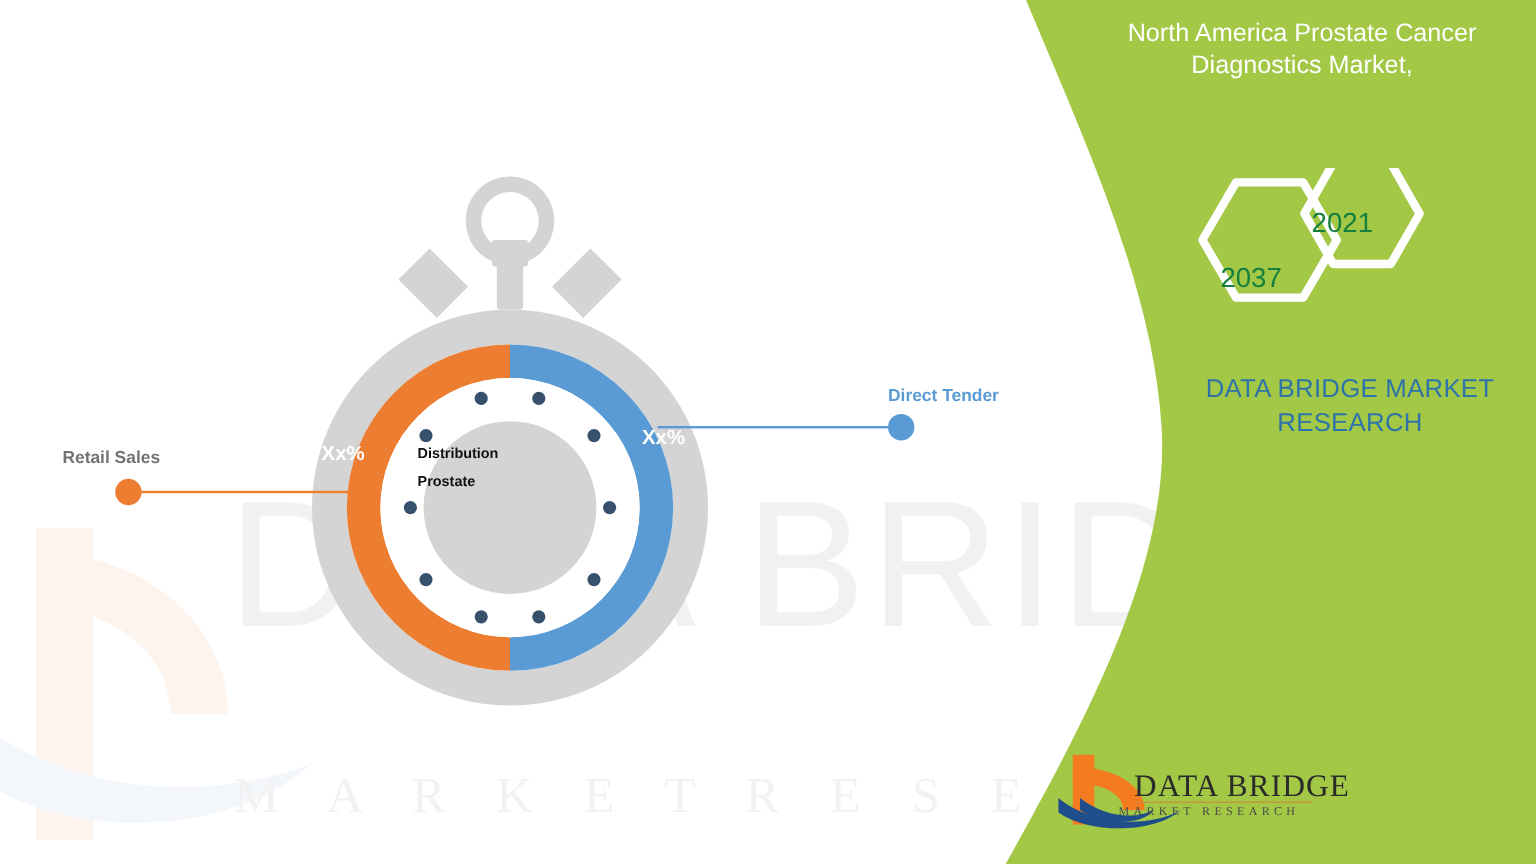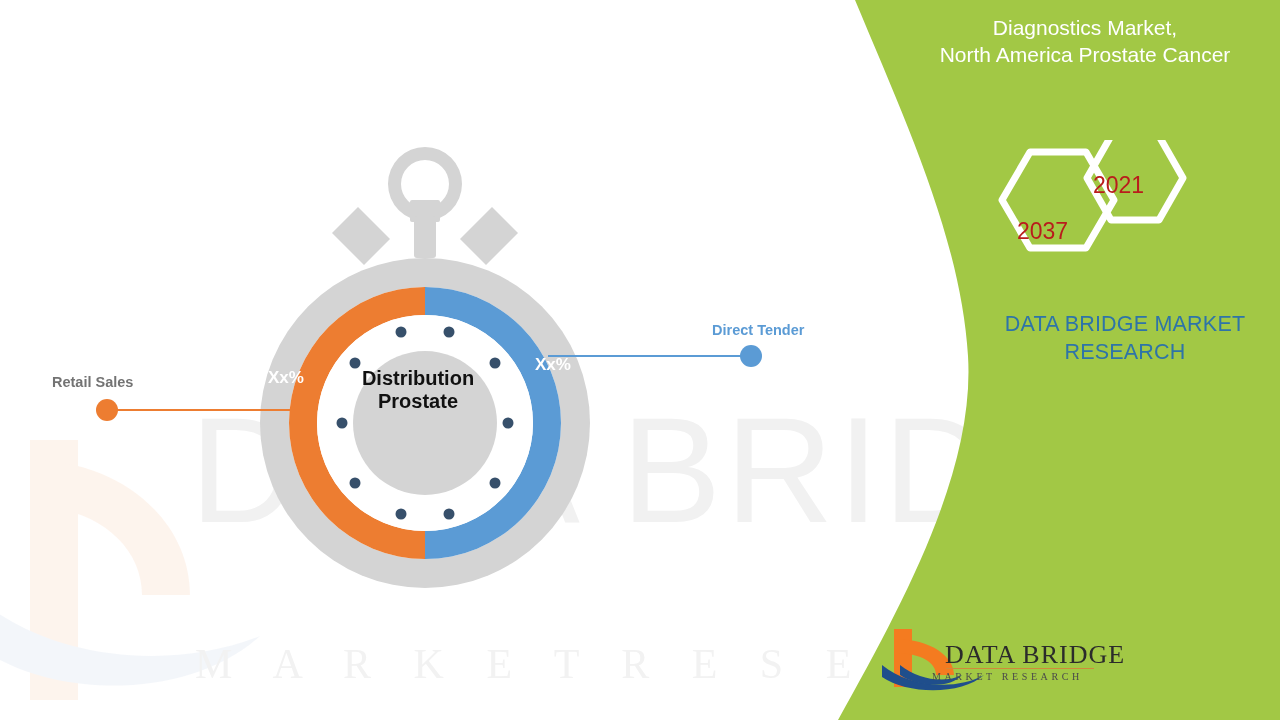--- a/index.html
+++ b/index.html
@@ -41,21 +41,21 @@
   .gp-title{
     position:absolute;left:900px;top:14px;width:370px;
     text-align:center;color:#ffffff;
     font-size:21px;line-height:27px;font-weight:400;
     font-family:"Liberation Sans", sans-serif;
   }
   .gp-title span{display:block;}
 
   .hexwrap{position:absolute;left:980px;top:140px;width:210px;height:145px;}
   .hex-label{
-    position:absolute;color:#b91c1c;font-size:23px;font-weight:400;
+    position:absolute;color:#15803d;font-size:23px;font-weight:400;
     font-family:"Liberation Sans", sans-serif;white-space:nowrap;
   }
   .hex-2021{left:1093px;top:172px;}
   .hex-2028{left:1017px;top:218px;}
 
   .brand{
     position:absolute;left:960px;top:310px;width:330px;text-align:center;
     color:#2E74A8;font-size:21.5px;line-height:28px;
     font-family:"Liberation Sans", sans-serif;letter-spacing:.2px;
   }
@@ -78,40 +78,40 @@
   .watch{position:absolute;left:240px;top:130px;width:370px;height:460px;}
 
   .pct{
     position:absolute;color:#ffffff;font-weight:bold;font-size:17px;
     font-family:"Liberation Sans", sans-serif;white-space:nowrap;
   }
   .pct-left{left:268px;top:368px;}
   .pct-right{left:535px;top:355px;}
 
   .center-label{
-    position:absolute;left:348px;top:367px;width:140px;text-align:center;
-    font-size:20px;font-weight:bold;color:#111;line-height:23px;
+    position:absolute;left:348px;top:367px;width:140px;
+    font-size:12px;font-weight:bold;color:#111;line-height:23px;
     font-family:"Liberation Sans", sans-serif;
   }
   .center-label span{display:block;}
 
   
   .callout-line{position:absolute;height:2px;}
   .callout-dot{position:absolute;width:22px;height:22px;border-radius:50%;}
   .callout-text{
     position:absolute;font-size:14.5px;font-weight:bold;white-space:nowrap;
     font-family:"Liberation Sans", sans-serif;
   }
   .co-left-line{left:108px;top:409px;width:200px;background:#ED7D31;}
   .co-left-dot{left:96px;top:399px;background:#ED7D31;}
   .co-left-text{left:52px;top:374px;color:#737373;}
 
   .co-right-line{left:548px;top:355px;width:205px;background:#5B9BD5;}
   .co-right-dot{left:740px;top:345px;background:#5B9BD5;}
-  .co-right-text{left:712px;top:322px;color:#5B9BD5;}
+  .co-right-text{left:740px;top:322px;color:#5B9BD5;}
 </style>
 </head>
 <body>
 
 <div id="stage">
 
   <div class="wm wm-logo">
     <svg width="330" height="330" viewBox="0 0 330 330">
       <path d="M70 40 L70 300 L118 300 L118 40 Z" fill="#FBE3D2"></path>
       <path d="M70 60 C160 60 230 120 230 195 L182 195 C182 145 135 106 70 106 Z" fill="#FBE3D2"></path>
@@ -177,22 +177,22 @@
   <div class="callout-dot co-right-dot"></div>
   <div class="callout-text co-right-text">Direct Tender</div>
 
   <div class="green-panel">
     <svg width="1280" height="720" viewBox="0 0 1280 720">
       <path d="M855 0 L1280 0 L1280 720 L838 720 C905 600 975 470 968 356 C961 240 905 120 855 0 Z" fill="#A2C845"></path>
     </svg>
   </div>
 
   <div class="gp-title">
+    <span>North America  Prostate Cancer</span>
     <span>Diagnostics Market,</span>
-    <span>North America  Prostate Cancer</span>
   </div>
 
   <div class="hexwrap">
     <svg width="210" height="145" viewBox="0 0 210 145">
 
       <polygon points="22,60 50,12 106,12 134,60 106,108 50,108" fill="none" stroke="#FFFFFF" stroke-width="7" stroke-linejoin="round"></polygon>
 
       <polygon points="107,38 131,-4 179,-4 203,38 179,80 131,80" fill="none" stroke="#FFFFFF" stroke-width="7" stroke-linejoin="round"></polygon>
     </svg>
   </div>

